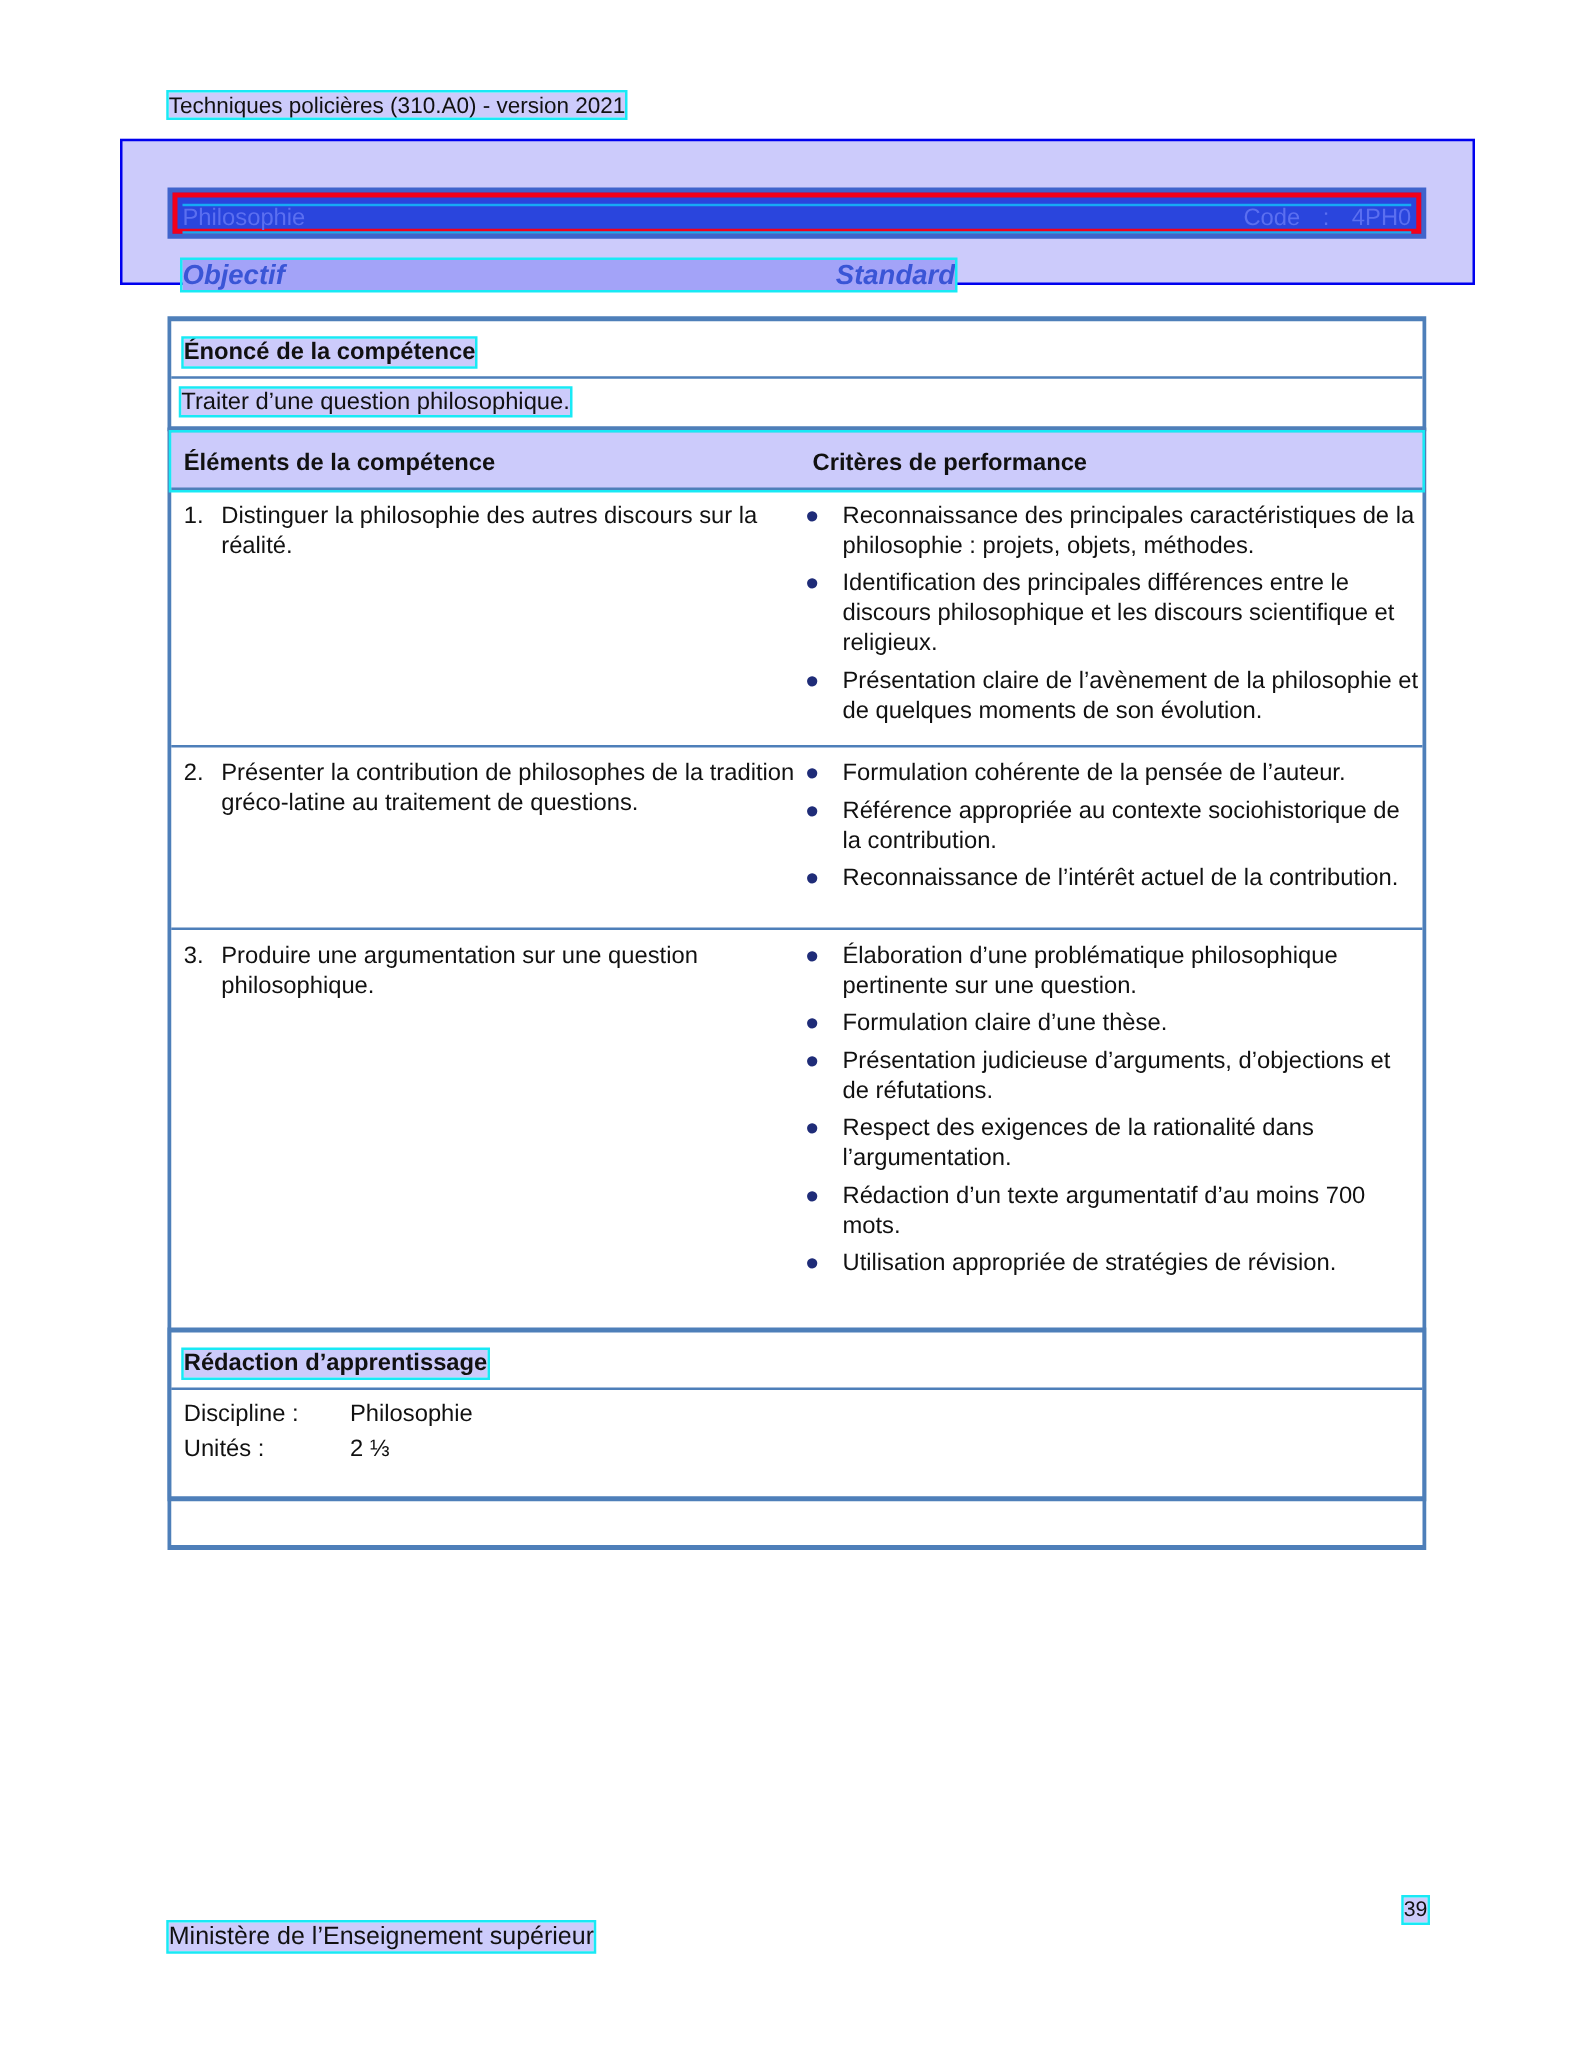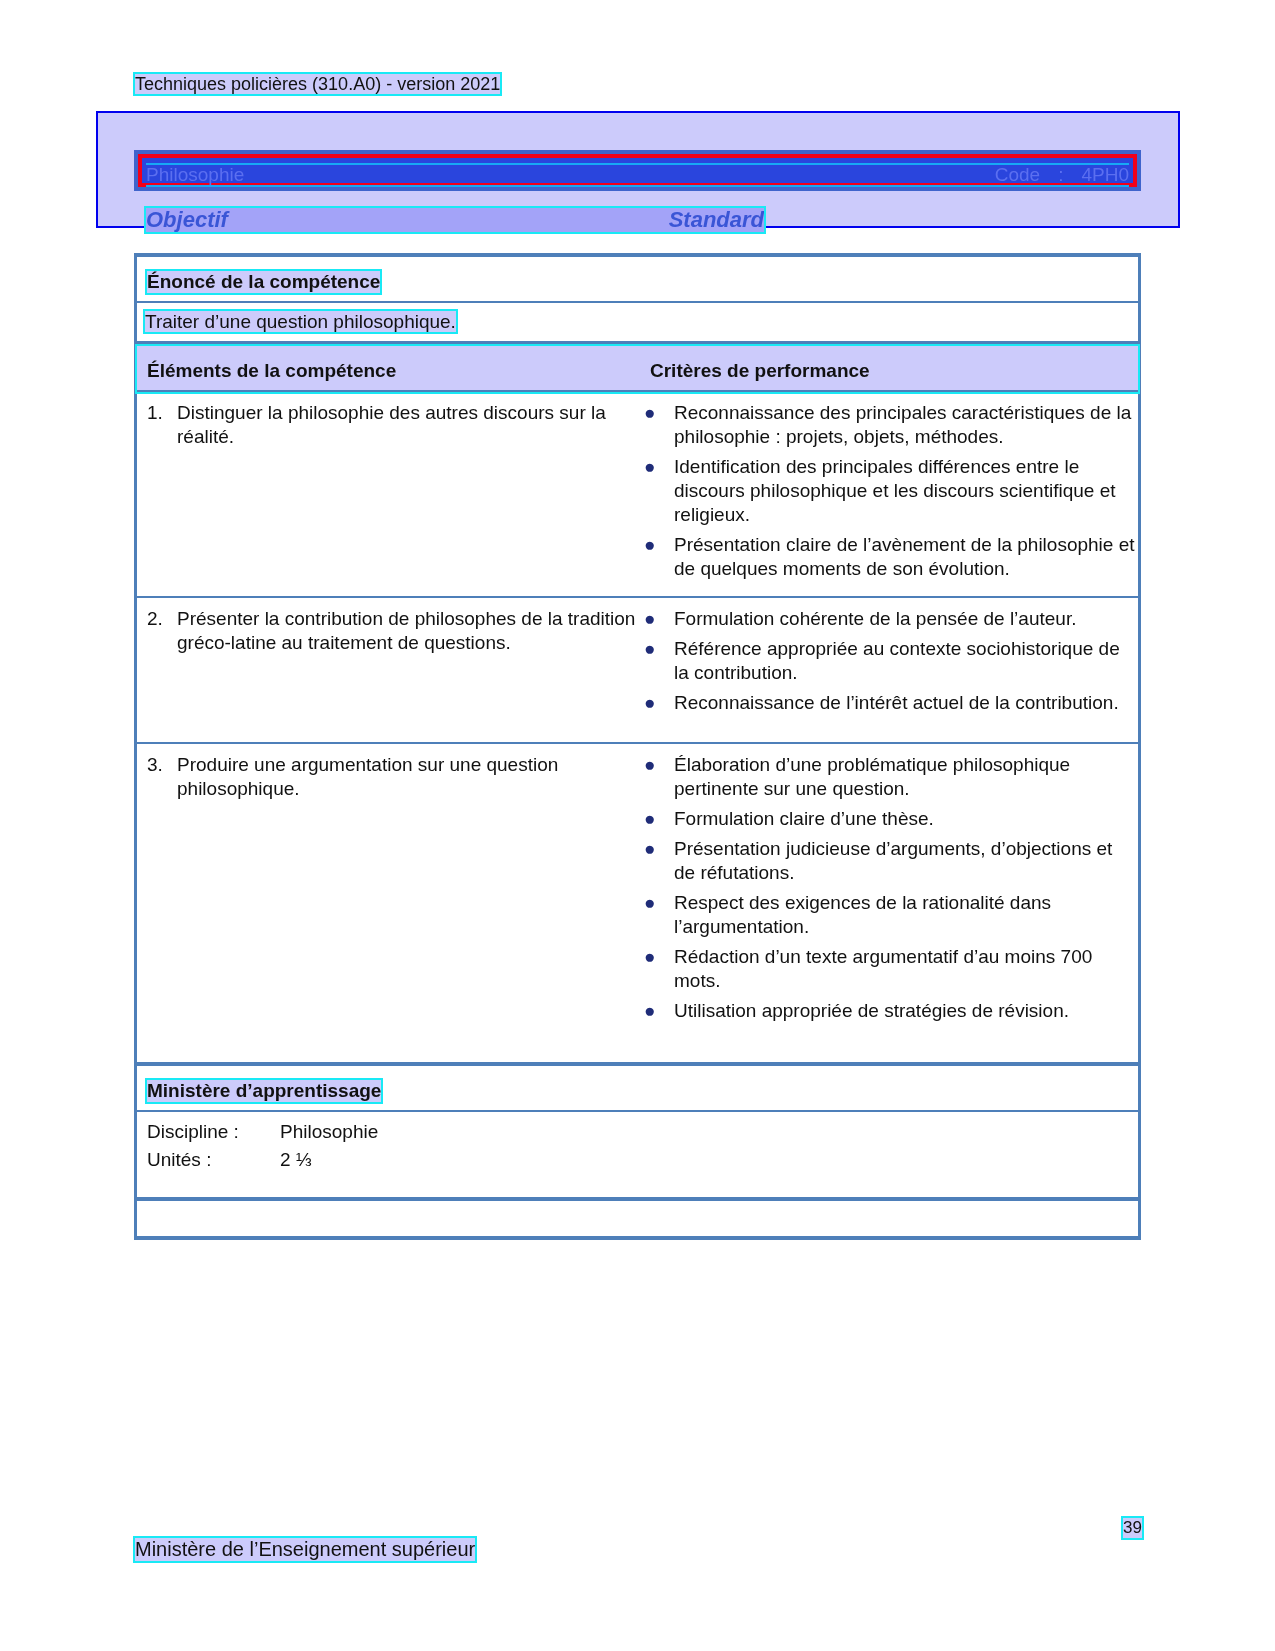--- a/index.html
+++ b/index.html
@@ -167,21 +167,21 @@
         </div>
       <div class="crit">
           <span class="bullet">●</span>
           <span class="txt">Utilisation appropriée de stratégies de révision.</span>
         </div>
     </div>
   </div>
 </div>
 
 <div class="box activites">
-  <div class="box-head"><span class="hl">Ministère d’apprentissage</span></div>
+  <div class="box-head"><span class="hl">Rédaction d’apprentissage</span></div>
   <div class="act-body">
     <div class="act-line">
         <span class="k">Discipline :</span>
         <span>Philosophie</span>
       </div>
     <div class="act-line">
         <span class="k">Unités :</span>
         <span>2 ⅓</span>
       </div>
   </div>

